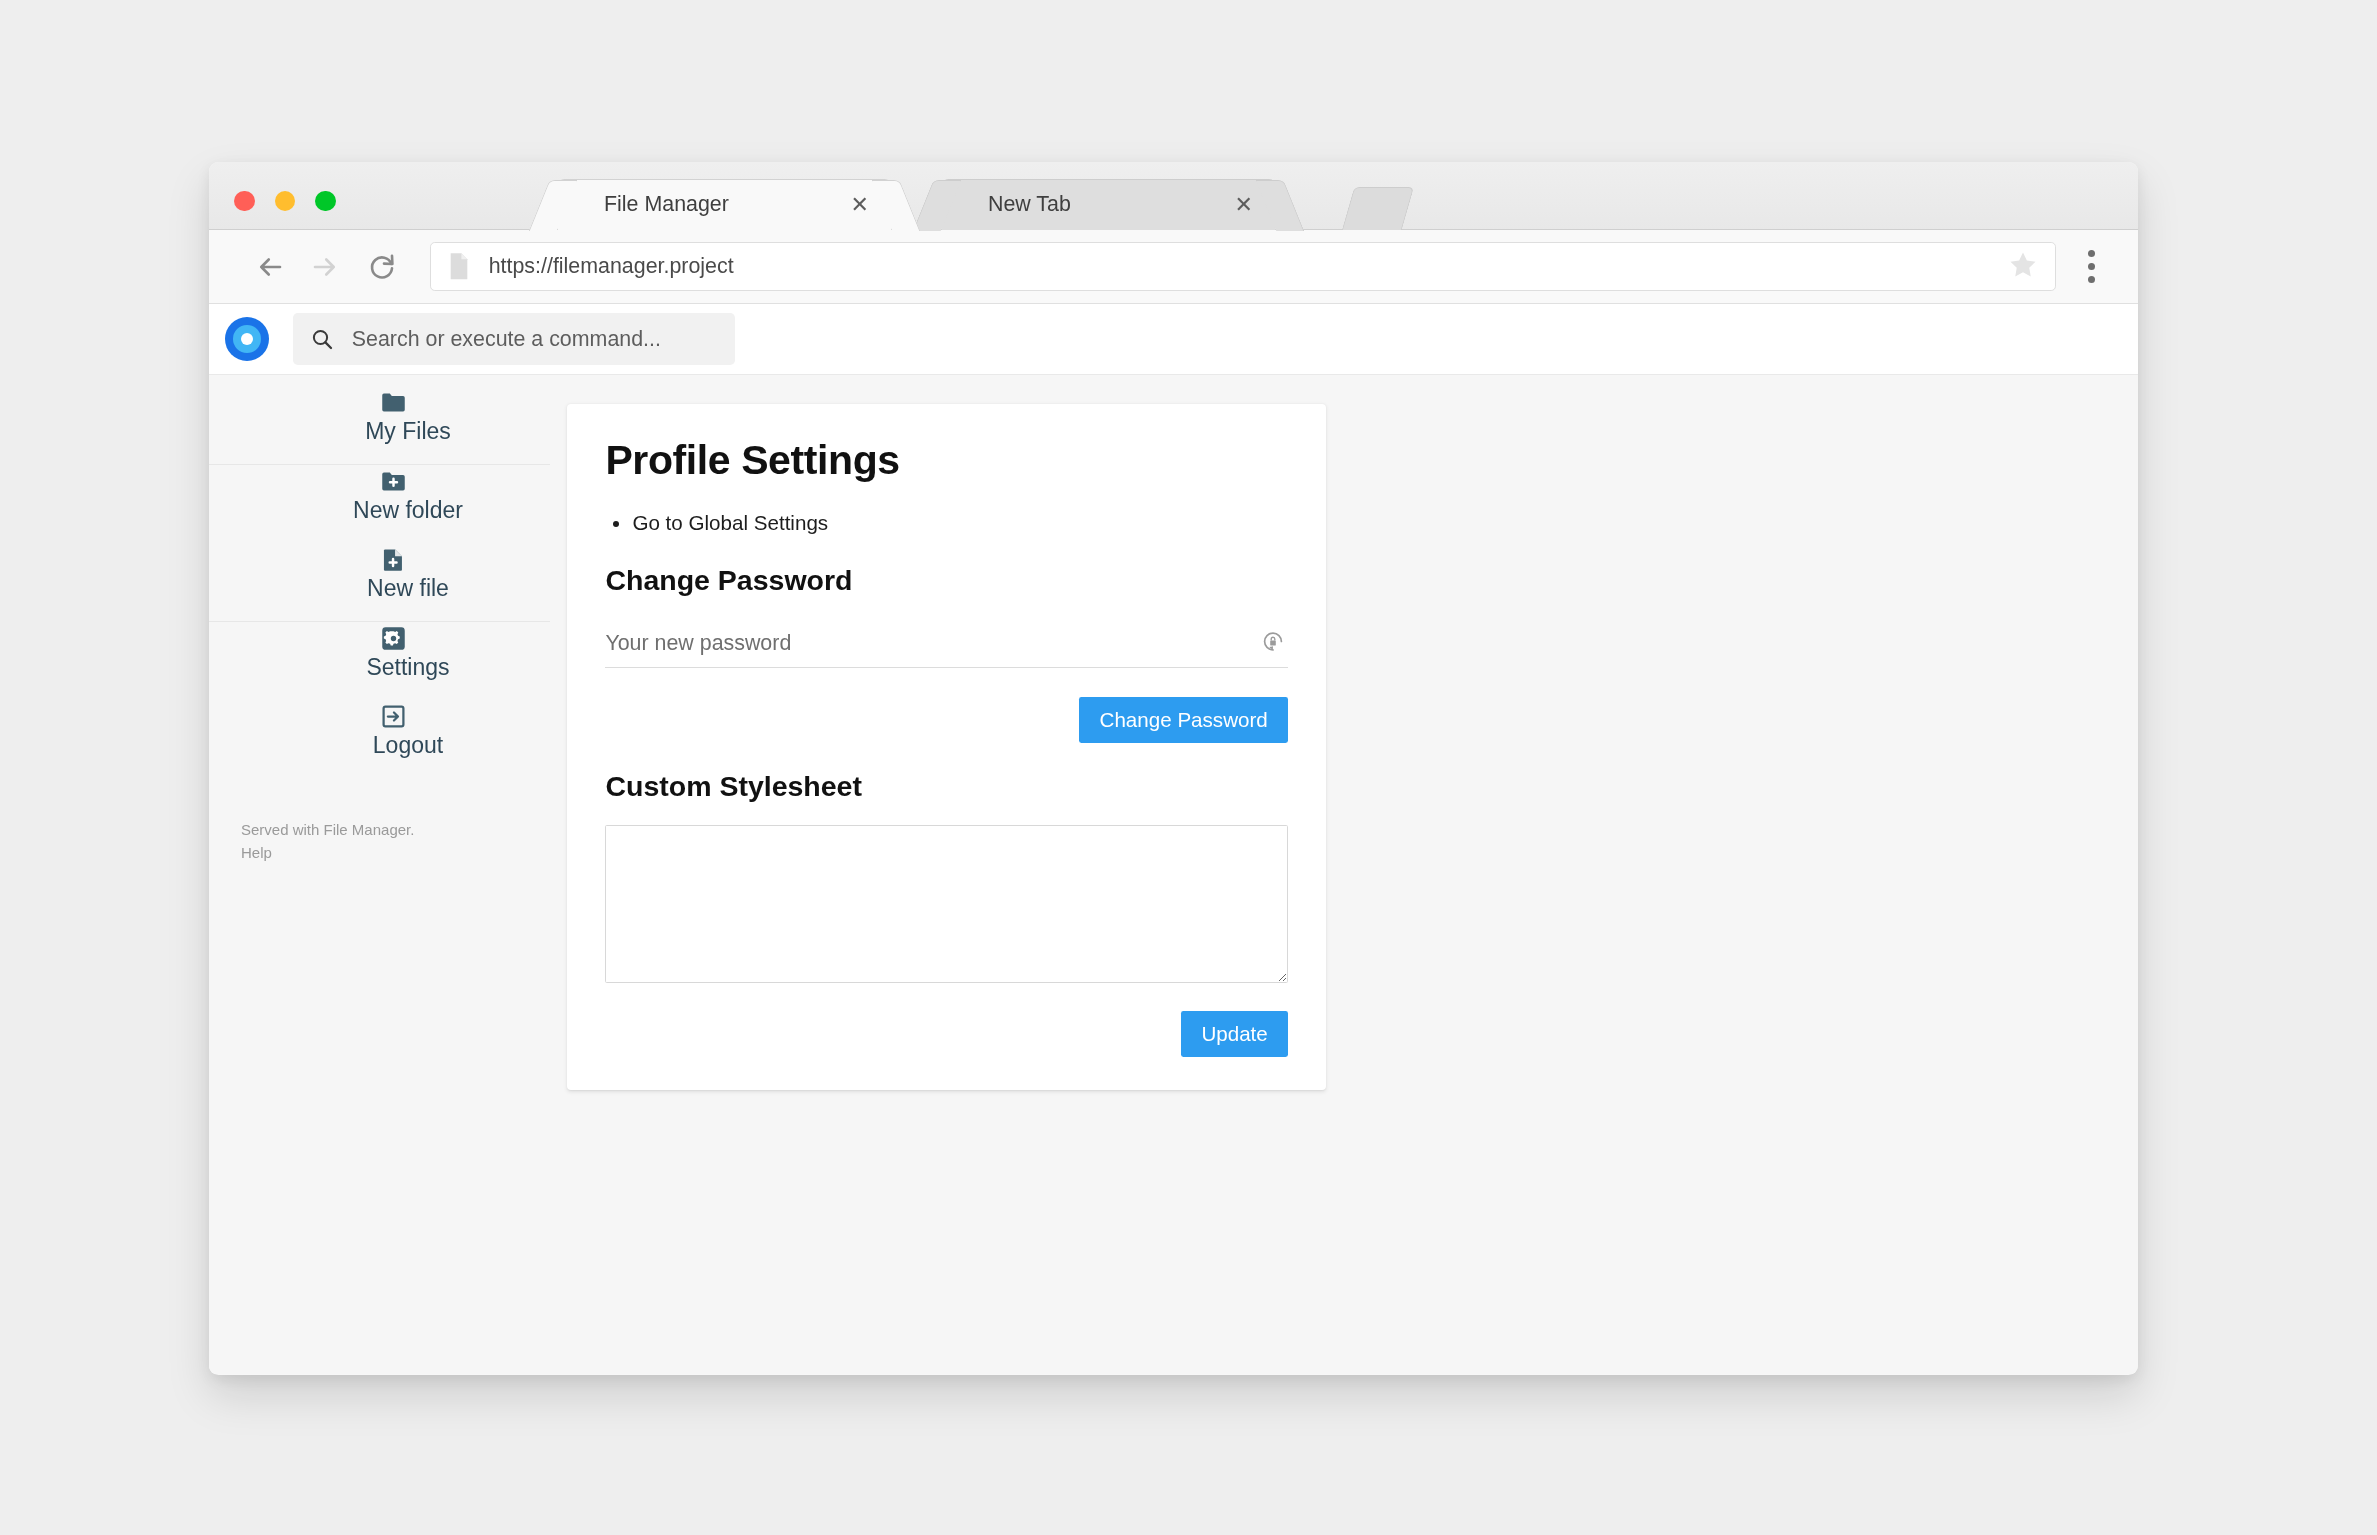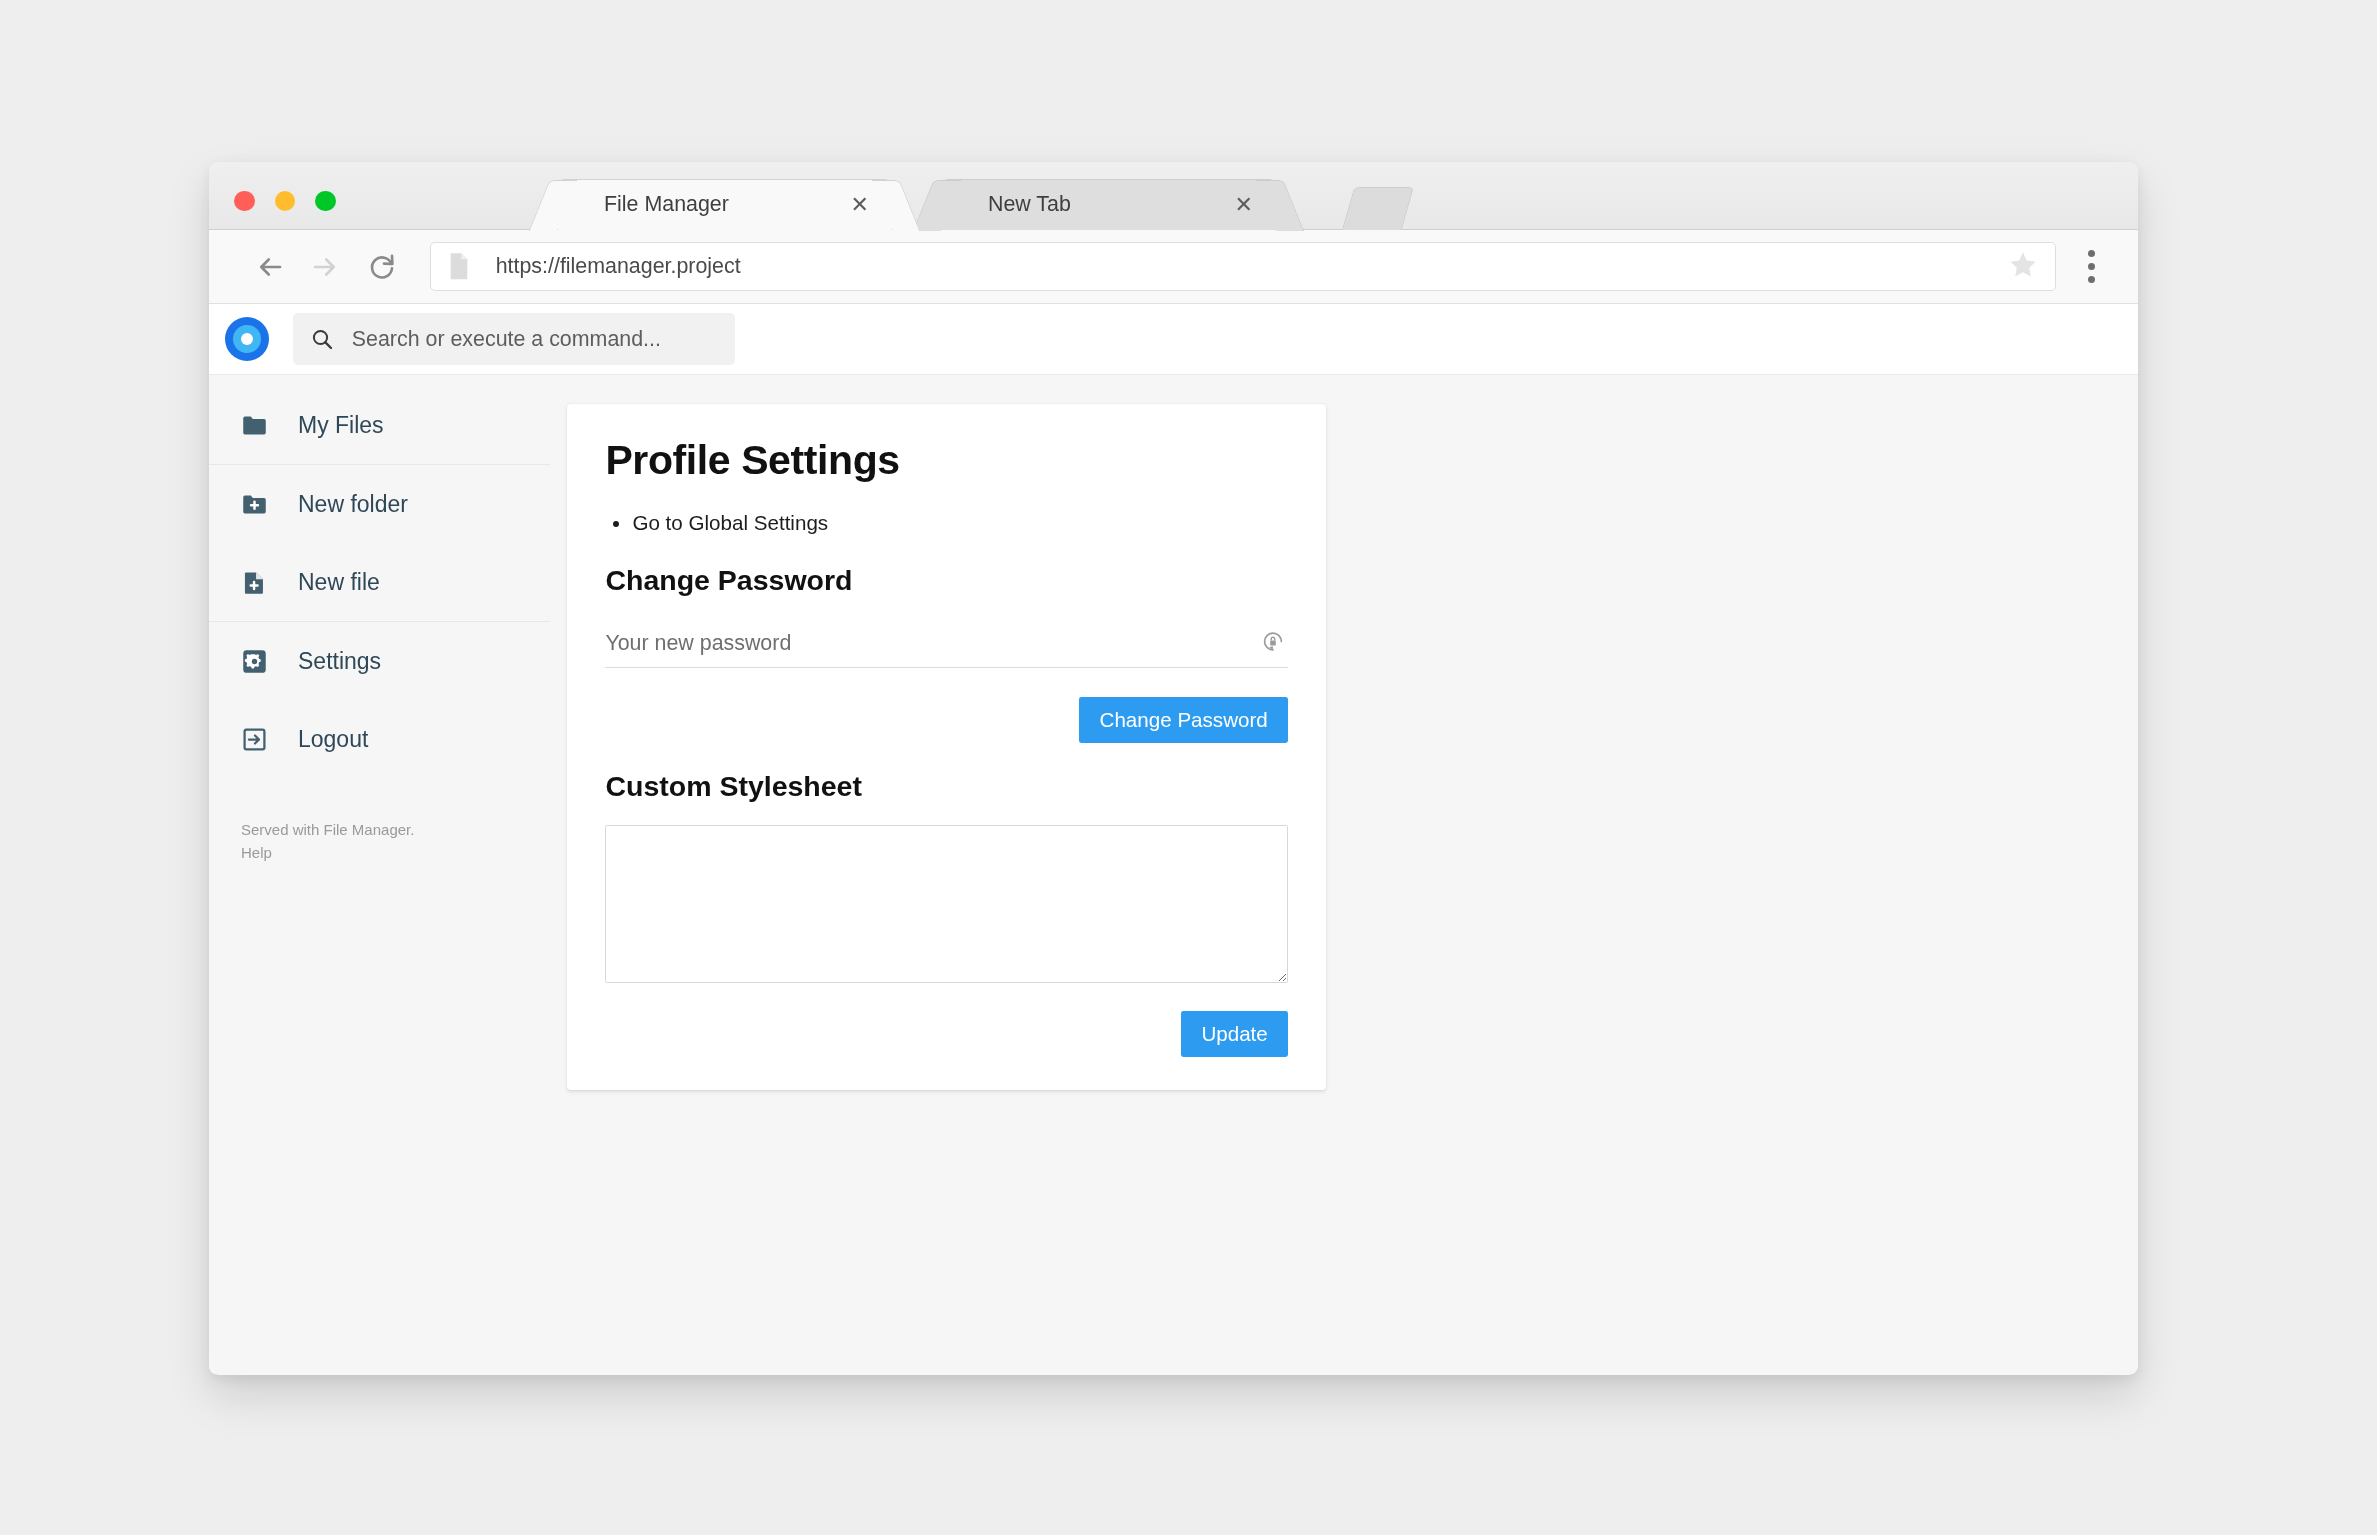--- a/index.html
+++ b/index.html
@@ -145,21 +145,20 @@
     flex: 1 1 auto;
     margin-left: 24px;
     margin-right: 14.3px;
     height: 49px;
     background: #ffffff;
     border: 0.8px solid #dedede;
     border-radius: 4.8px;
     display: flex;
     align-items: center;
     padding: 0 16px;
-    gap: 7px;
   }
   #url-text {
     margin-left: 17.4px;
     font-size: 21.4px;
     color: #4a4a4a;
     white-space: nowrap;
     overflow: hidden;
   }
   #bookmark-star { margin-left: auto; }
   #browser-menu {
@@ -232,20 +231,21 @@
     padding-top: 11px;
     background: #f6f6f6;
   }
   .nav-group { border-bottom: 0.8px solid #e7e7e7; }
   .nav-group.last { border-bottom: none; }
   .nav-item {
     display: flex;
     align-items: center;
     height: 78px;
     padding-left: 32px;
+    flex-direction: column;
   }
   .nav-icon {
     width: 32px;
     flex: 0 0 32px;
     display: flex;
     align-items: center;
     justify-content: flex-start;
   }
   .nav-label {
     margin-left: 25px;

